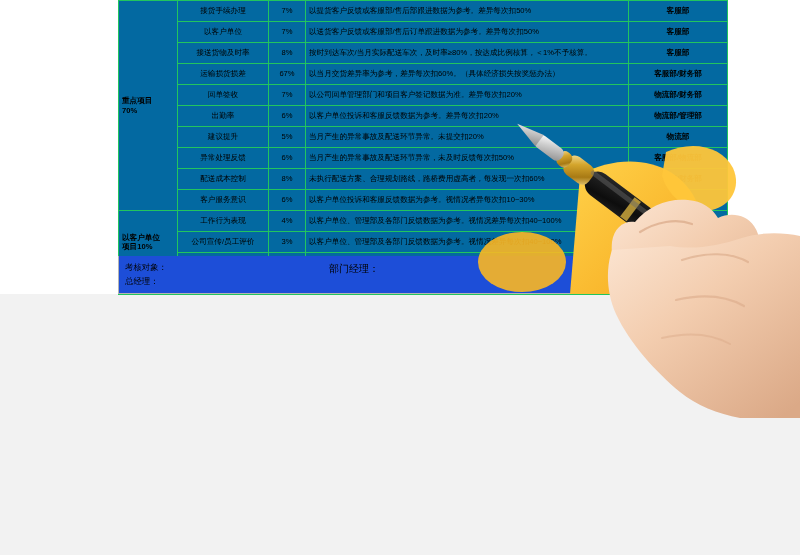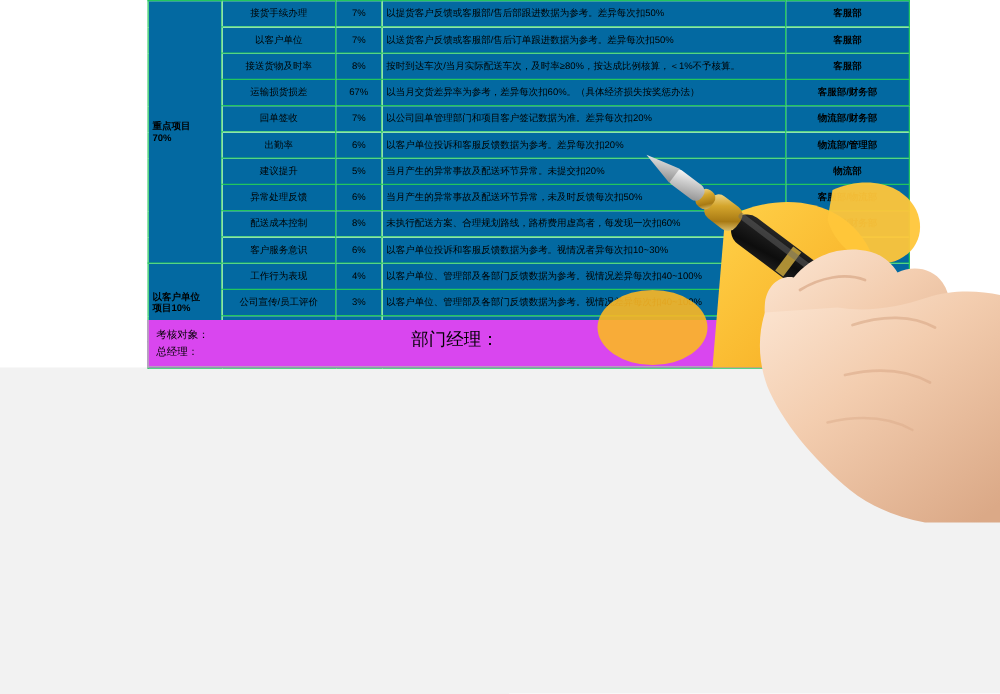--- a/index.html
+++ b/index.html
@@ -90,36 +90,36 @@
 
   
   .footer-block {
     position: absolute;
     left: 118px;
     top: 256px;
     width: 576px;
     height: 38px;
     border: 1px solid #b4b4b4;
     border-top: none;
-    background: #d946ef;
+    background: #1d4ed8;
     box-sizing: border-box;
   }
   .footer-left {
     position: absolute;
     left: 6px;
     top: 4px;
     font-size: 8.4px;
     line-height: 1.7;
     color: #000;
   }
   .footer-mid {
     position: absolute;
     left: 210px;
     top: 4px;
-    font-size: 14px;
+    font-size: 10px;
     line-height: 1.7;
     color: #000;
   }
 
   
   .photo {
     position: absolute;
     left: 430px;
     top: 0px;
     width: 370px;

